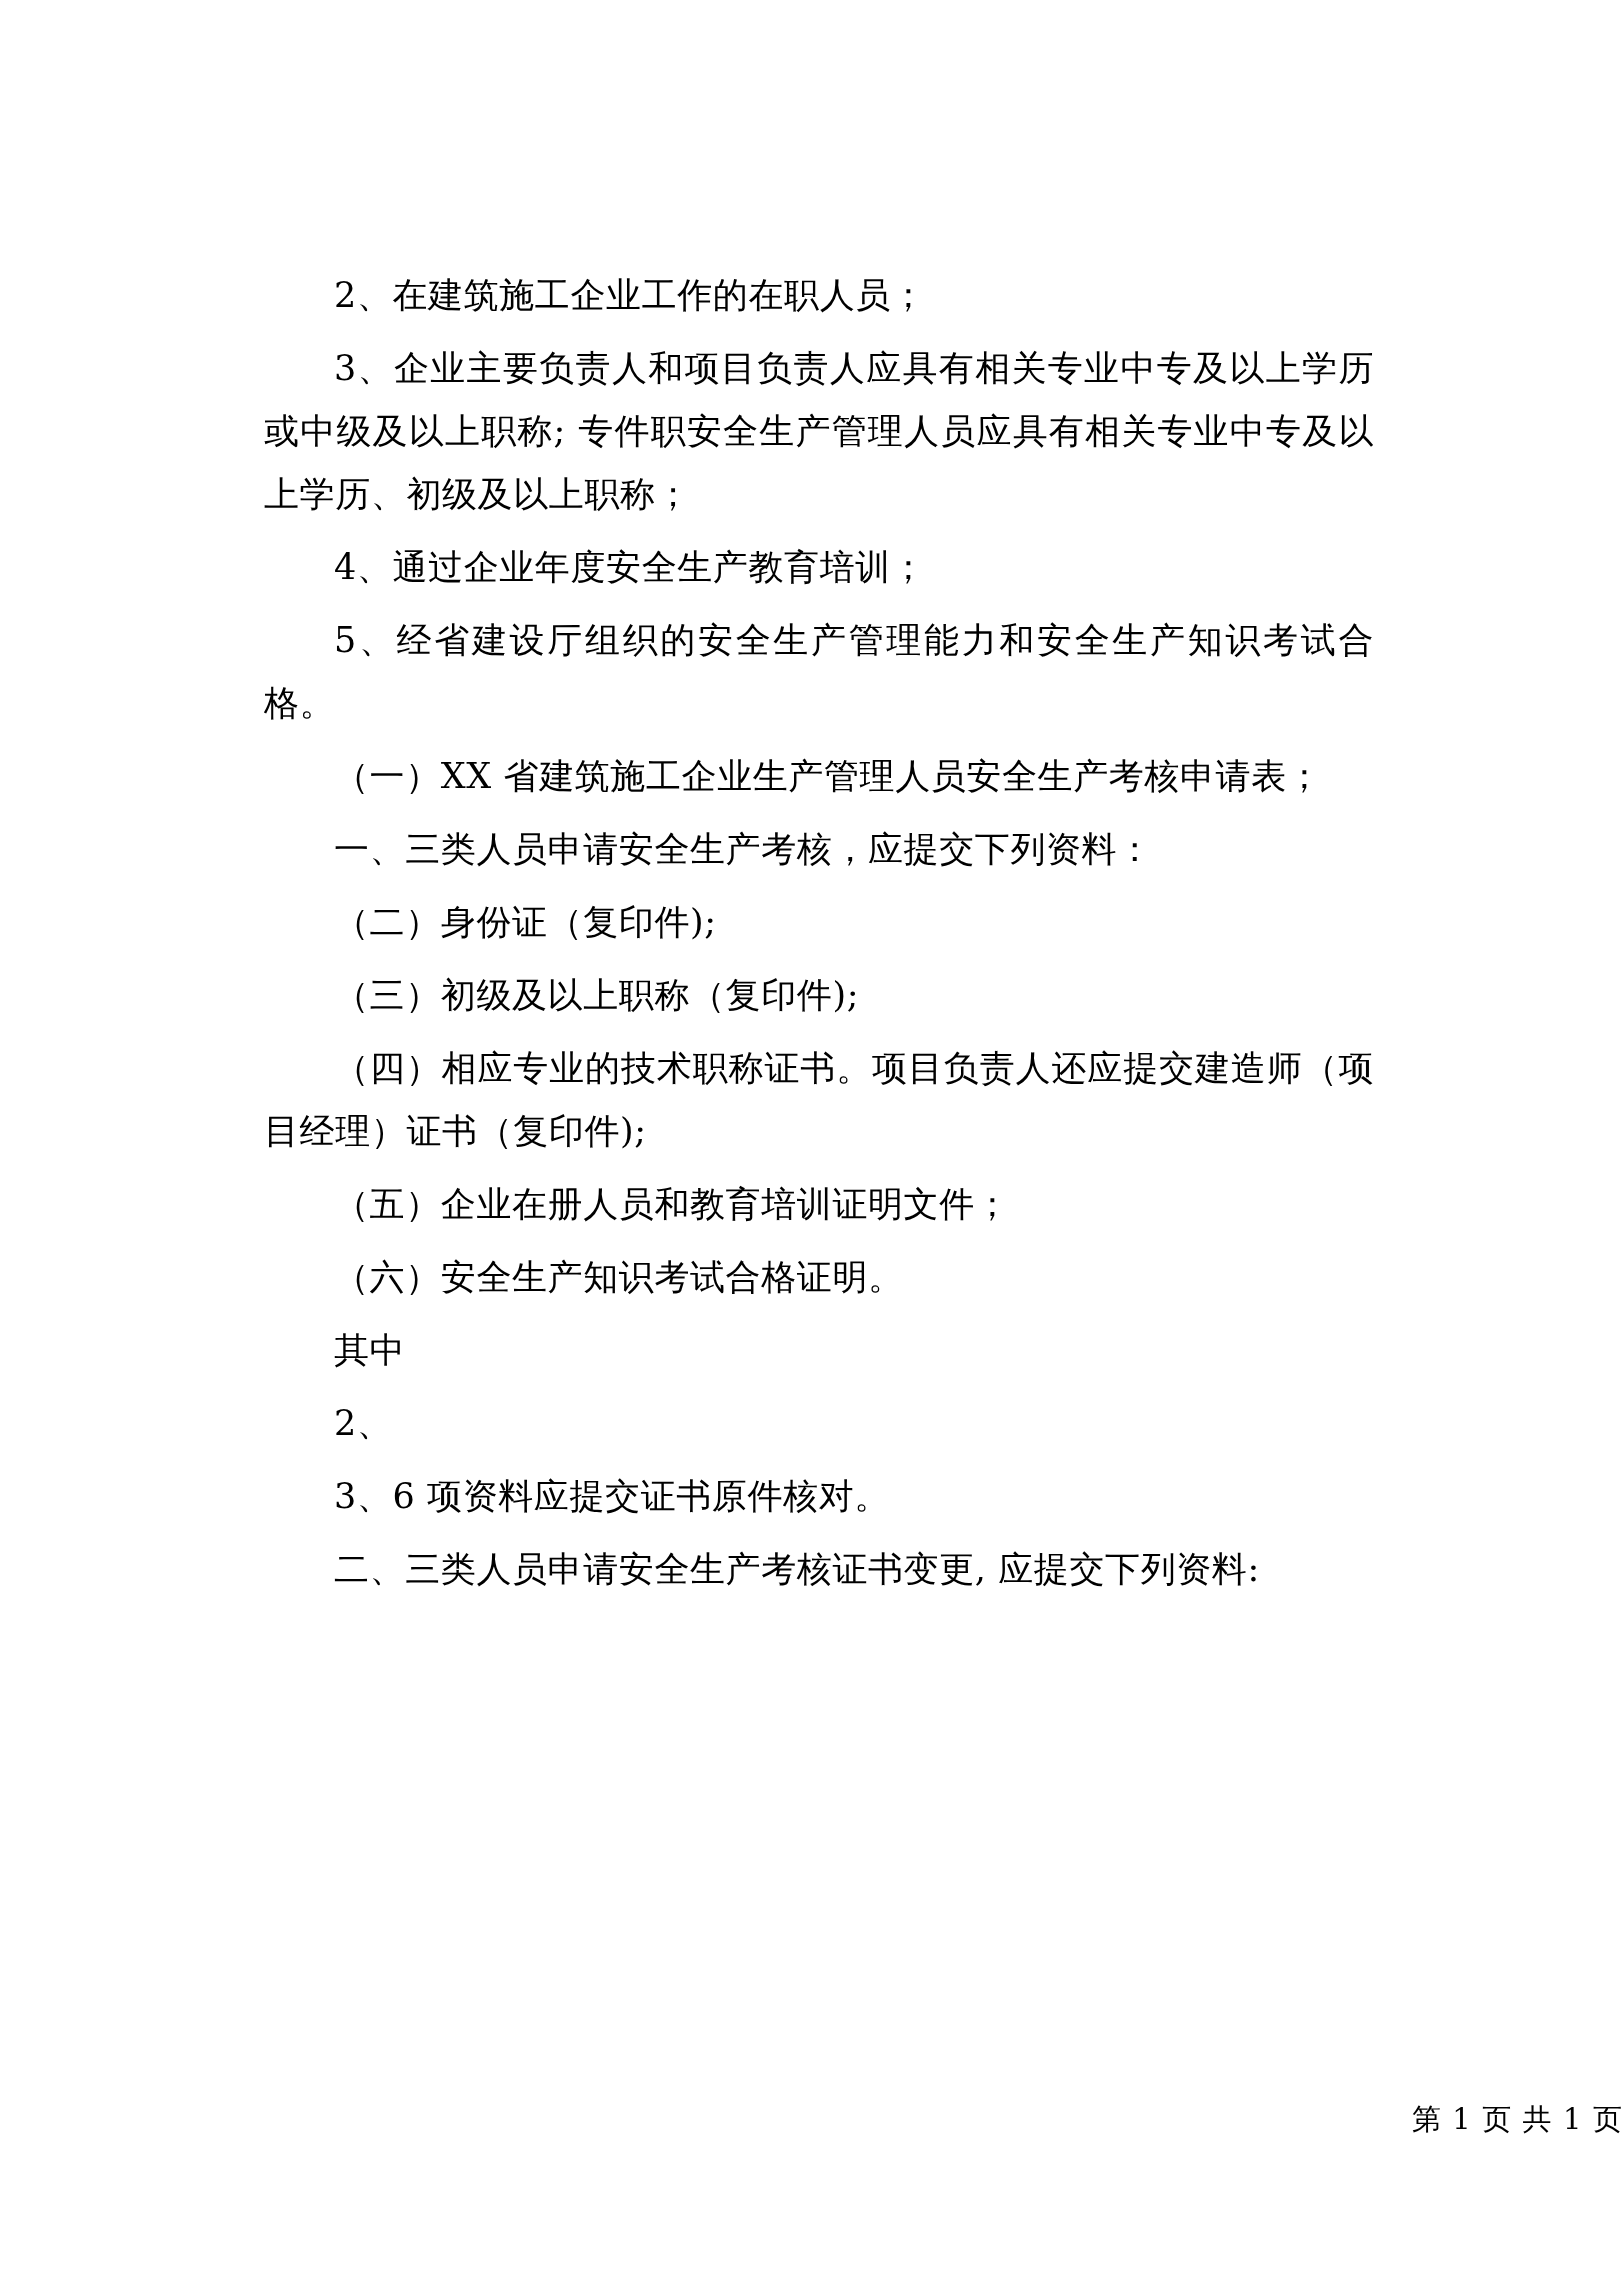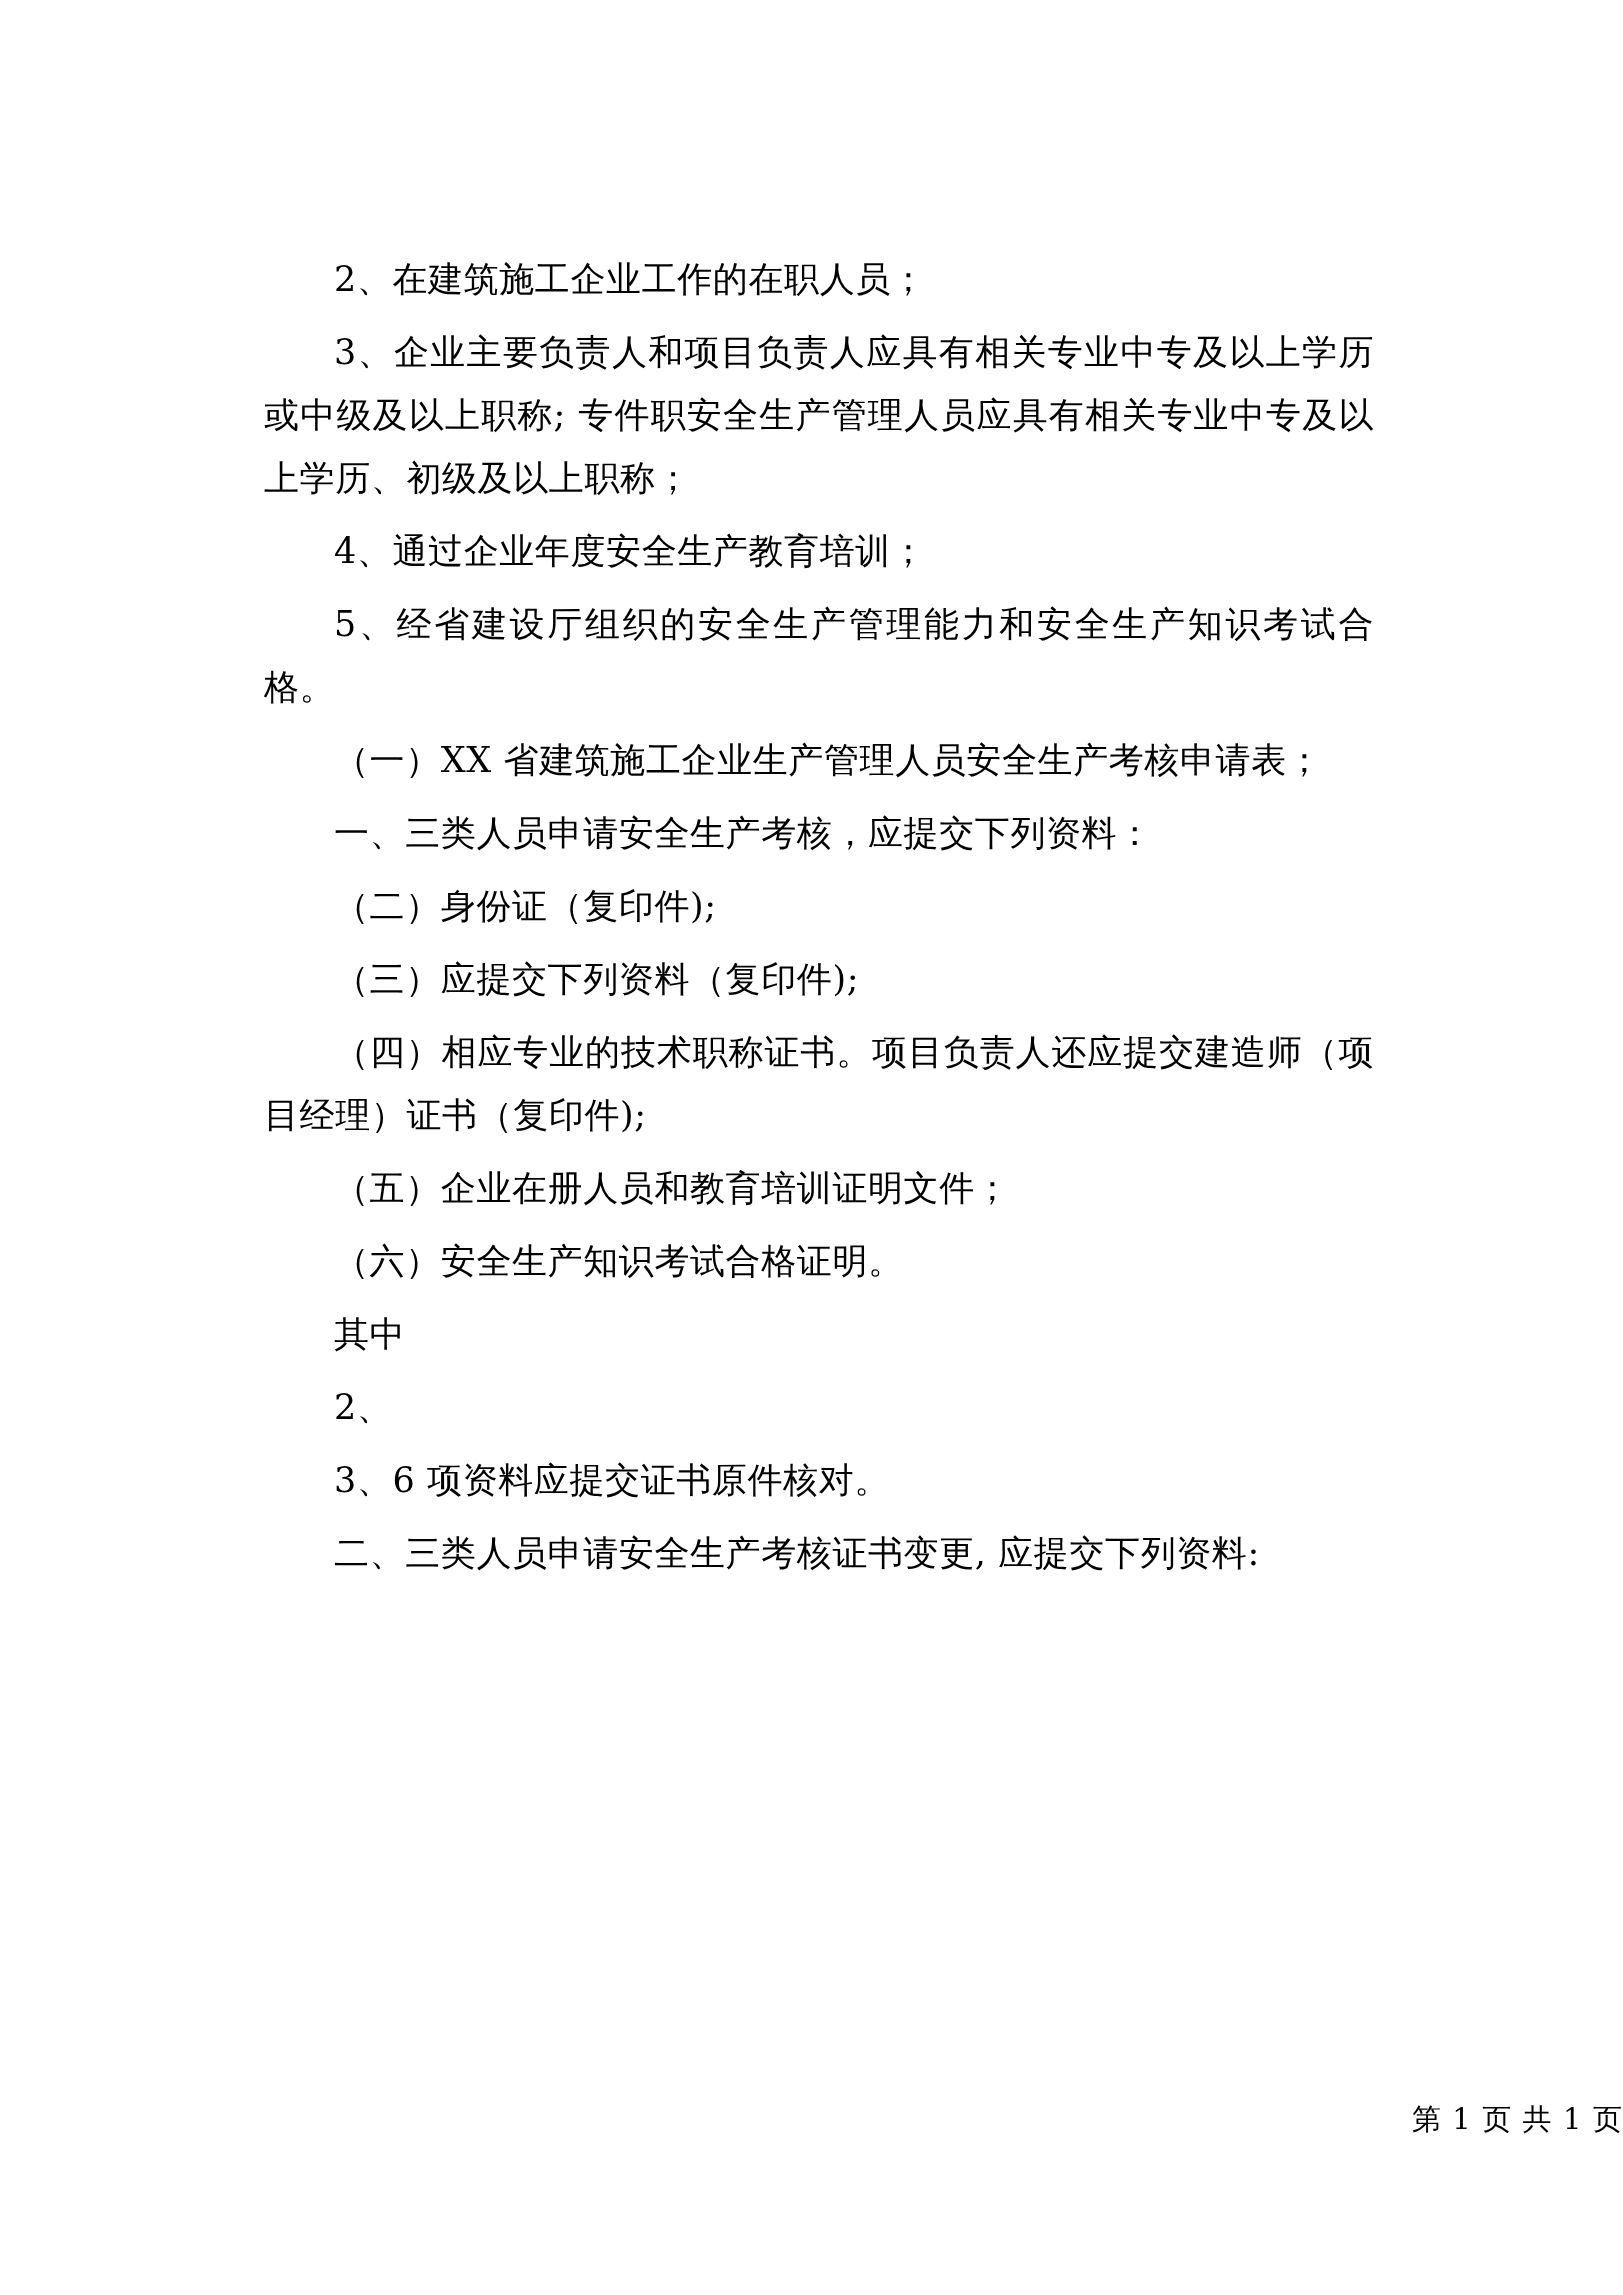--- a/index.html
+++ b/index.html
@@ -15,21 +15,21 @@
     width: 1623px;
     height: 2295px;
     position: relative;
     background: #ffffff;
     box-sizing: border-box;
     overflow: hidden;
   }
   .content {
     position: absolute;
     left: 264px;
-    top: 248px;
+    top: 264px;
     width: 1110px;
   }
   .para {
     font-size: 35px;
     line-height: 63px;
     letter-spacing: 0.6px;
     text-align: justify;
     text-justify: inter-ideograph;
     margin: 0 0 10px 0;
     white-space: pre-wrap;
@@ -53,21 +53,21 @@
 
 <div class="page">
   <div class="content">
     <p class="para indent">2、在建筑施工企业工作的在职人员；</p>
     <p class="para indent">3、企业主要负责人和项目负责人应具有相关专业中专及以上学历或中级及以上职称; 专件职安全生产管理人员应具有相关专业中专及以上学历、初级及以上职称；</p>
     <p class="para indent">4、通过企业年度安全生产教育培训；</p>
     <p class="para indent">5、经省建设厅组织的安全生产管理能力和安全生产知识考试合格。</p>
     <p class="para indent">（一）XX 省建筑施工企业生产管理人员安全生产考核申请表；</p>
     <p class="para indent">一、三类人员申请安全生产考核，应提交下列资料：</p>
     <p class="para indent">（二）身份证（复印件);</p>
-    <p class="para indent">（三）应提交下列资料（复印件);</p>
+    <p class="para indent">（三）初级及以上职称（复印件);</p>
     <p class="para indent">（四）相应专业的技术职称证书。项目负责人还应提交建造师（项目经理）证书（复印件);</p>
     <p class="para indent">（五）企业在册人员和教育培训证明文件；</p>
     <p class="para indent">（六）安全生产知识考试合格证明。</p>
     <p class="para indent">其中</p>
     <p class="para indent">2、</p>
     <p class="para indent">3、6 项资料应提交证书原件核对。</p>
     <p class="para indent">二、三类人员申请安全生产考核证书变更, 应提交下列资料:</p>
   </div>
   <div class="footer">第 1 页  共 1 页</div>
 </div>

